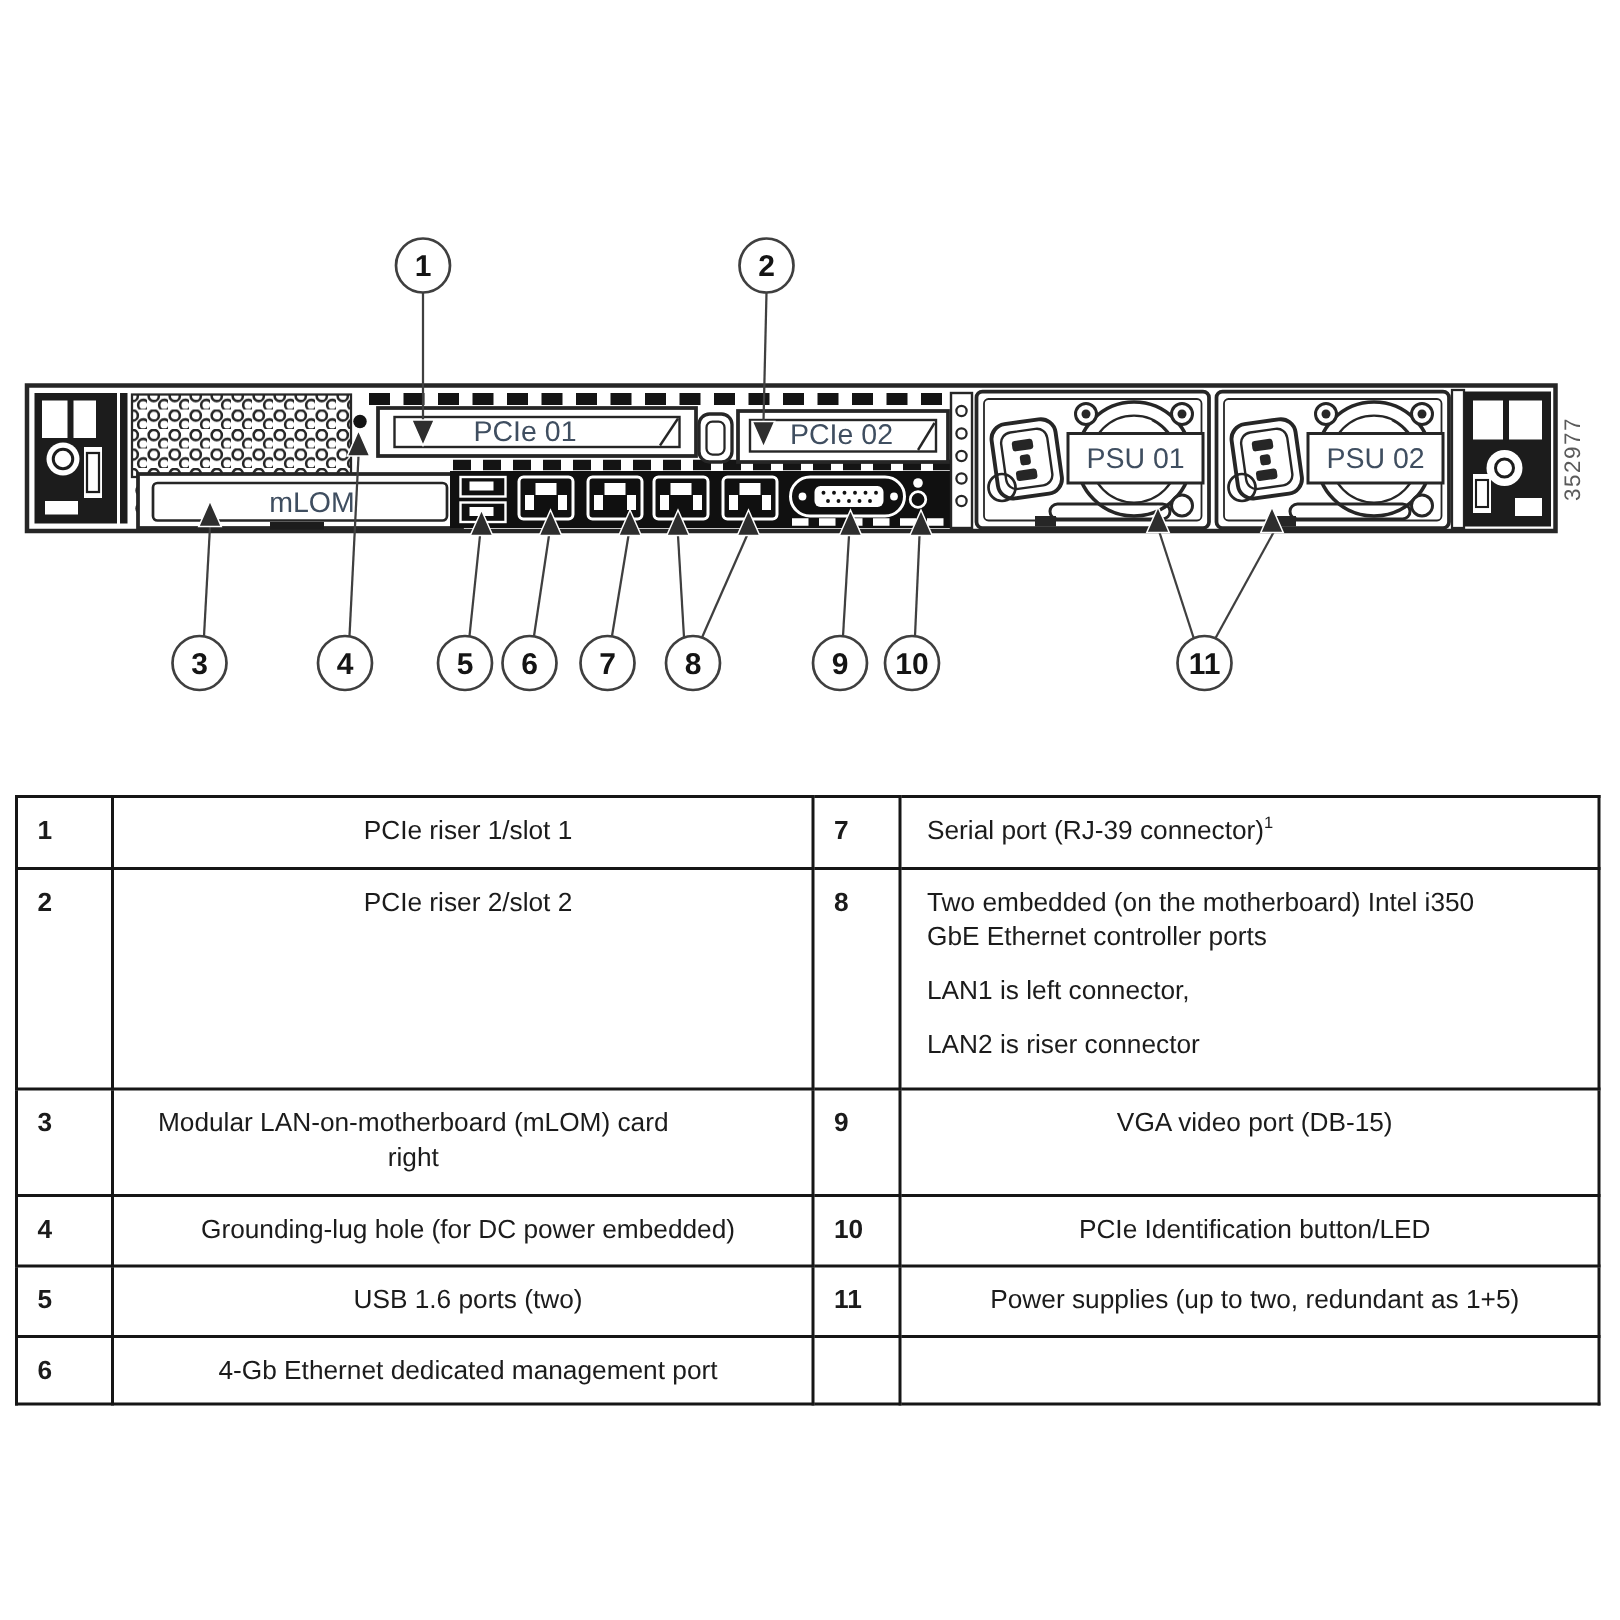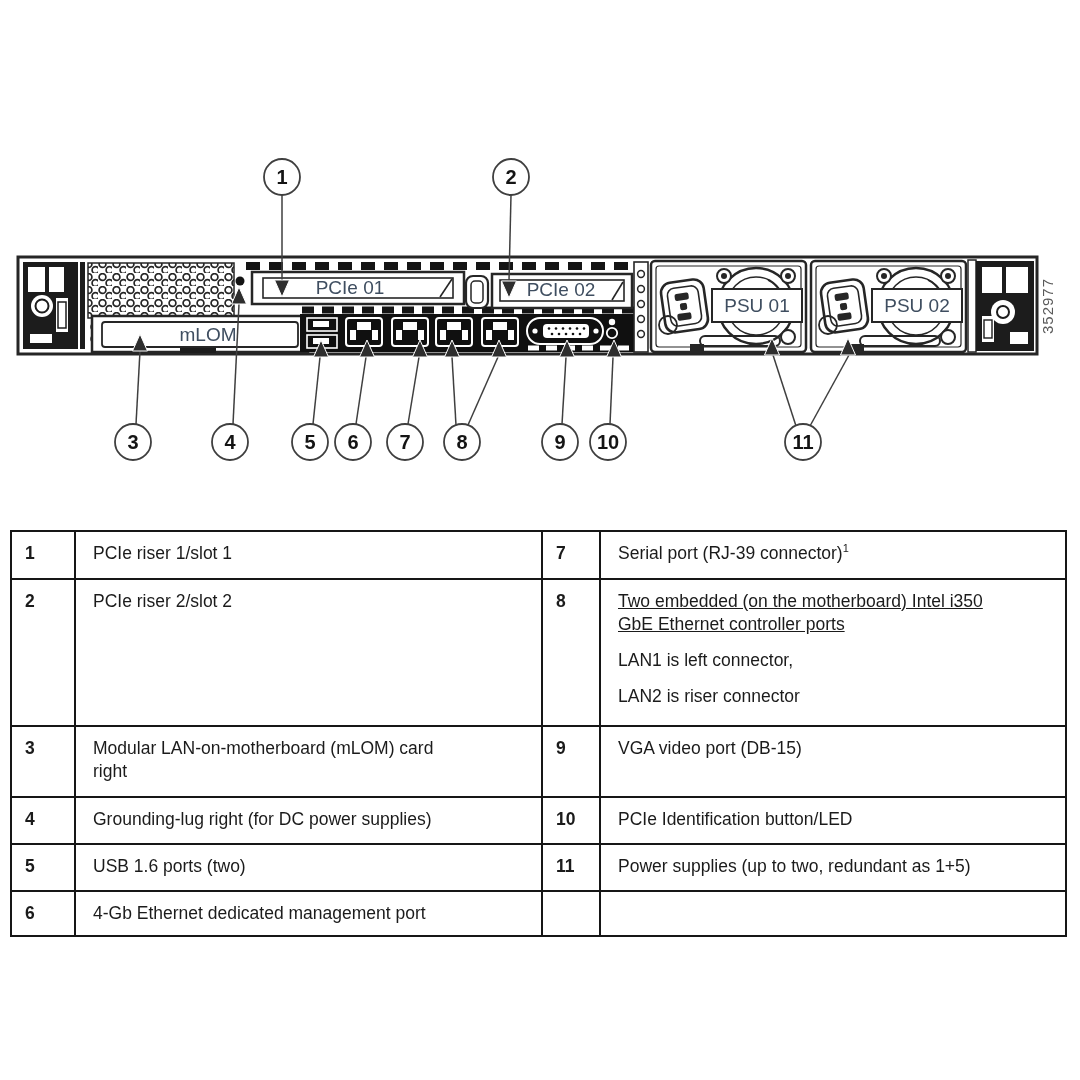--- a/index.html
+++ b/index.html
@@ -13,24 +13,24 @@
   .cc{fill:#fff;stroke:#3f3f3f;stroke-width:1.8;}
   .ld{stroke:#3f3f3f;stroke-width:1.5;fill:none;}
   .arr{fill:#2e2e2e;stroke:#fff;stroke-width:1;}
   
   table.legend{position:absolute;top:530px;left:10px;border-collapse:collapse;table-layout:fixed;width:1055px;}
   table.legend td{border:2px solid #161616;vertical-align:top;font-size:17.5px;line-height:1.32;
                   color:#1b1b1b;padding:10px 10px 4px 17px;}
   table.legend td.num{font-weight:bold;padding-left:13px;}
   tr.r1{height:48px;} tr.r2{height:143px;} tr.r3{height:71px;}
   tr.r4{height:47px;} tr.r5{height:47px;} tr.r6{height:45px;}
-  .blk{display:block;}
+  .blk{display:block;text-align:center;}
   .w3{max-width:365px;}
   .cellp{margin:0 0 13px 0;}
-  .w8{max-width:385px;text-decoration:underline;}
+  .w8{max-width:385px;}
   sup.fn{font-size:11px;line-height:0;}
 </style>
 </head>
 <body>
 
 <div class="canvas">
 
 <svg width="1080" height="500" viewBox="0 0 1080 500">
   <defs>
     <pattern id="vents" width="14" height="13" patternUnits="userSpaceOnUse">
@@ -340,21 +340,21 @@
             <span class="blk w3">Modular LAN-on-motherboard (mLOM) card right</span>
           </td>
       <td class="num">9</td>
       <td>
             <span class="blk">VGA video port (DB-15)</span>
           </td>
     </tr>
     <tr class="r4">
       <td class="num">4</td>
       <td>
-            <span class="blk">Grounding-lug right (for DC power supplies)</span>
+            <span class="blk">Grounding-lug hole (for DC power embedded)</span>
           </td>
       <td class="num">10</td>
       <td>
             <span class="blk">PCIe Identification button/LED</span>
           </td>
     </tr>
     <tr class="r5">
       <td class="num">5</td>
       <td>
             <span class="blk">USB 1.6 ports (two)</span>

